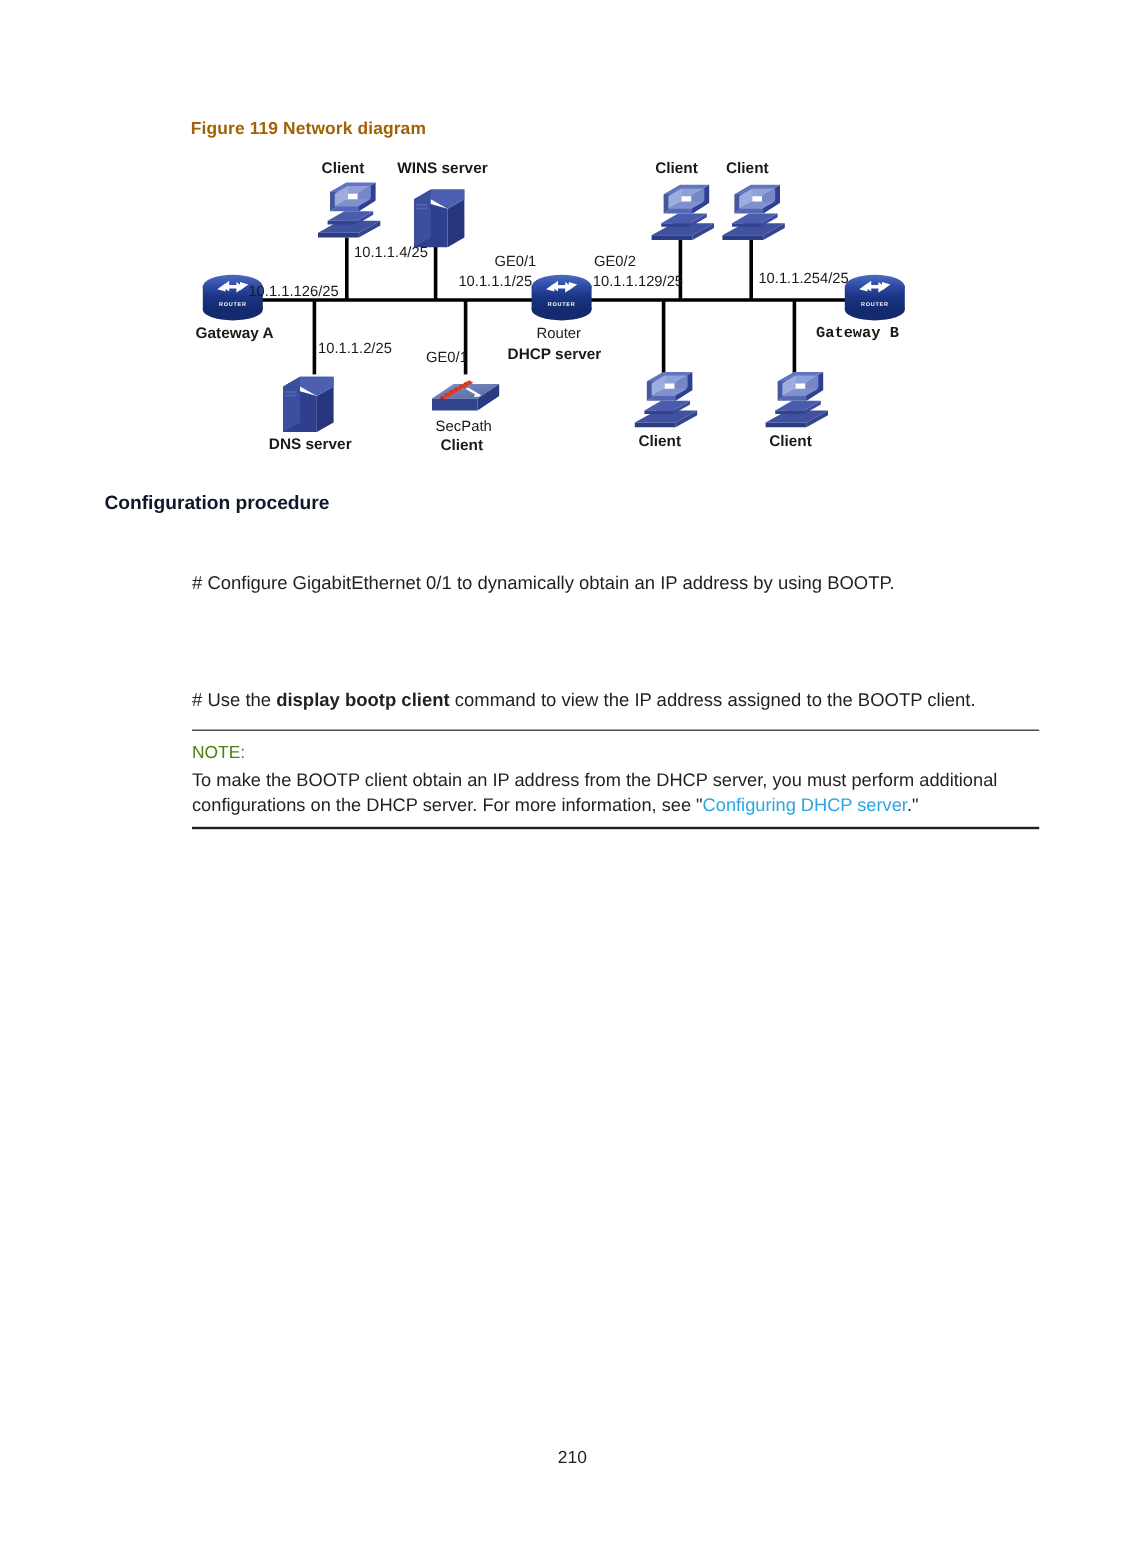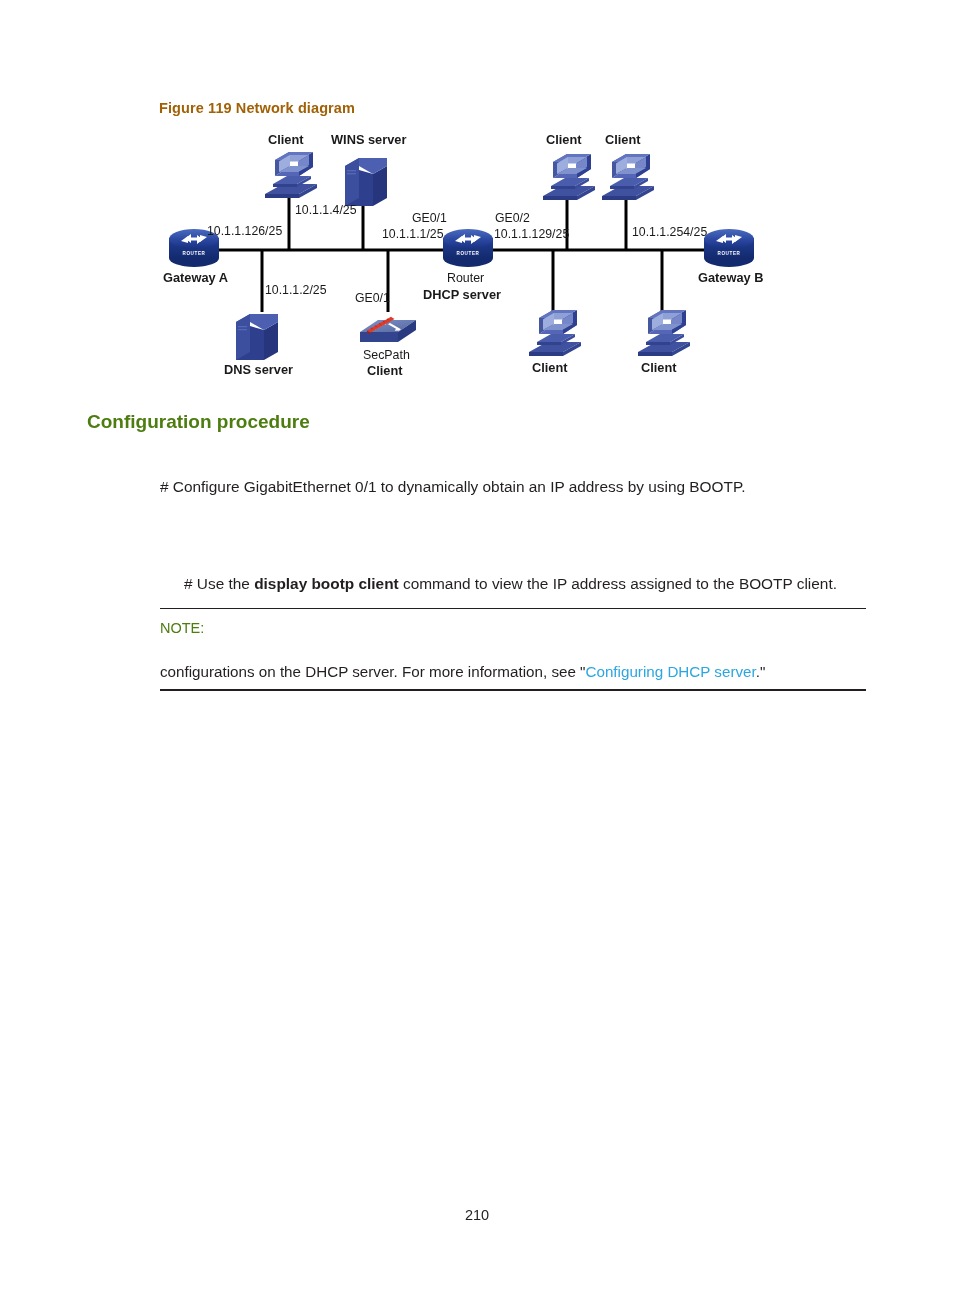--- a/index.html
+++ b/index.html
@@ -28,39 +28,39 @@
     font-size: 14.5px;
     font-weight: bold;
     color: #a16207;
     letter-spacing: 0.1px;
     white-space: nowrap;
   }
   .section-heading {
     position: absolute;
     left: 87px;
     top: 411px;
-    font-size: 19px;
+    font-size: 16px;
     font-weight: bold;
-    color: #4d7c0f;
+    color: #0f172a;
     white-space: nowrap;
   }
 
   
   .body-p {
     position: absolute;
     left: 160px;
     font-size: 15.4px;
     line-height: 20px;
     color: #231f20;
     white-space: nowrap;
     font-weight: normal;
   }
   .p1 { top: 446px; }
   .p2 { top: 477px; }
-  .p3 { top: 574px; margin-left: 24px; }
+  .p3 { top: 574px; }
   .p3 b { font-weight: bold; }
 
   
   .note-box {
     position: absolute;
     left: 160px;
     top: 608px;
     width: 706px;
   }
   .note-rule {
@@ -331,34 +331,34 @@
         <polygon points="16,20 27,14 46,14 35,20" fill="#8092ce"></polygon>
       </g>
     </svg>
 
     <div class="dlabel bold" style="left:268px; top:12px;">Client</div>
     <div class="dlabel bold" style="left:331px; top:12px;">WINS server</div>
     <div class="dlabel bold" style="left:546px; top:12px;">Client</div>
     <div class="dlabel bold" style="left:605px; top:12px;">Client</div>
 
     <div class="dlabel bold" style="left:163px; top:150px;">Gateway A</div>
-    <div class="dlabel bold" style="left:698px; top:150px;">Gateway B</div>
+    <div class="dlabel bold" style="left:680px; top:150px;font-family:Liberation Mono, monospace;">Gateway B</div>
 
     <div class="dlabel" style="left:447px; top:151px;">Router</div>
     <div class="dlabel bold" style="left:423px; top:167px;">DHCP server</div>
 
     <div class="dlabel bold" style="left:224px; top:242px;">DNS server</div>
 
     <div class="dlabel" style="left:363px; top:228px;">SecPath</div>
     <div class="dlabel bold" style="left:367px; top:243px;">Client</div>
 
     <div class="dlabel bold" style="left:532px; top:240px;">Client</div>
     <div class="dlabel bold" style="left:641px; top:240px;">Client</div>
 
-    <div class="dlabel ip" style="left:207px; top:104px;">10.1.1.126/25</div>
+    <div class="dlabel ip" style="left:207px; top:116px;">10.1.1.126/25</div>
     <div class="dlabel ip" style="left:295px; top:83px;">10.1.1.4/25</div>
     <div class="dlabel ip" style="left:265px; top:163px;">10.1.1.2/25</div>
     <div class="dlabel ip" style="left:355px; top:171px;">GE0/1</div>
 
     <div class="dlabel ip" style="left:412px; top:91px;">GE0/1</div>
     <div class="dlabel ip" style="left:382px; top:107px;">10.1.1.1/25</div>
     <div class="dlabel ip" style="left:495px; top:91px;">GE0/2</div>
     <div class="dlabel ip" style="left:494px; top:107px;">10.1.1.129/25</div>
 
     <div class="dlabel ip" style="left:632px; top:105px;">10.1.1.254/25</div>
@@ -367,19 +367,19 @@
   <div class="section-heading">Configuration procedure</div>
 
 
   <div class="body-p p2"># Configure GigabitEthernet 0/1 to dynamically obtain an IP address by using BOOTP.</div>
 
   <div class="body-p p3"><span># Use the </span><b>display bootp client</b><span> command to view the IP address assigned to the BOOTP client.</span></div>
 
   <div class="note-box">
     <div class="note-rule"></div>
     <div class="note-label">NOTE:</div>
-    <div class="note-body"><br><span>configurations on the DHCP server. For more information, see "</span><span class="lnk">Configuring DHCP server</span><span>."</span></div>
+    <div class="note-body"><span>To make the BOOTP client obtain an IP address from the DHCP server, you must perform additional</span><br><span>configurations on the DHCP server. For more information, see "</span><span class="lnk">Configuring DHCP server</span><span>."</span></div>
     <div class="note-rule"></div>
   </div>
 
   <div class="page-number">210</div>
 
 </div>
 
 </body></html>

